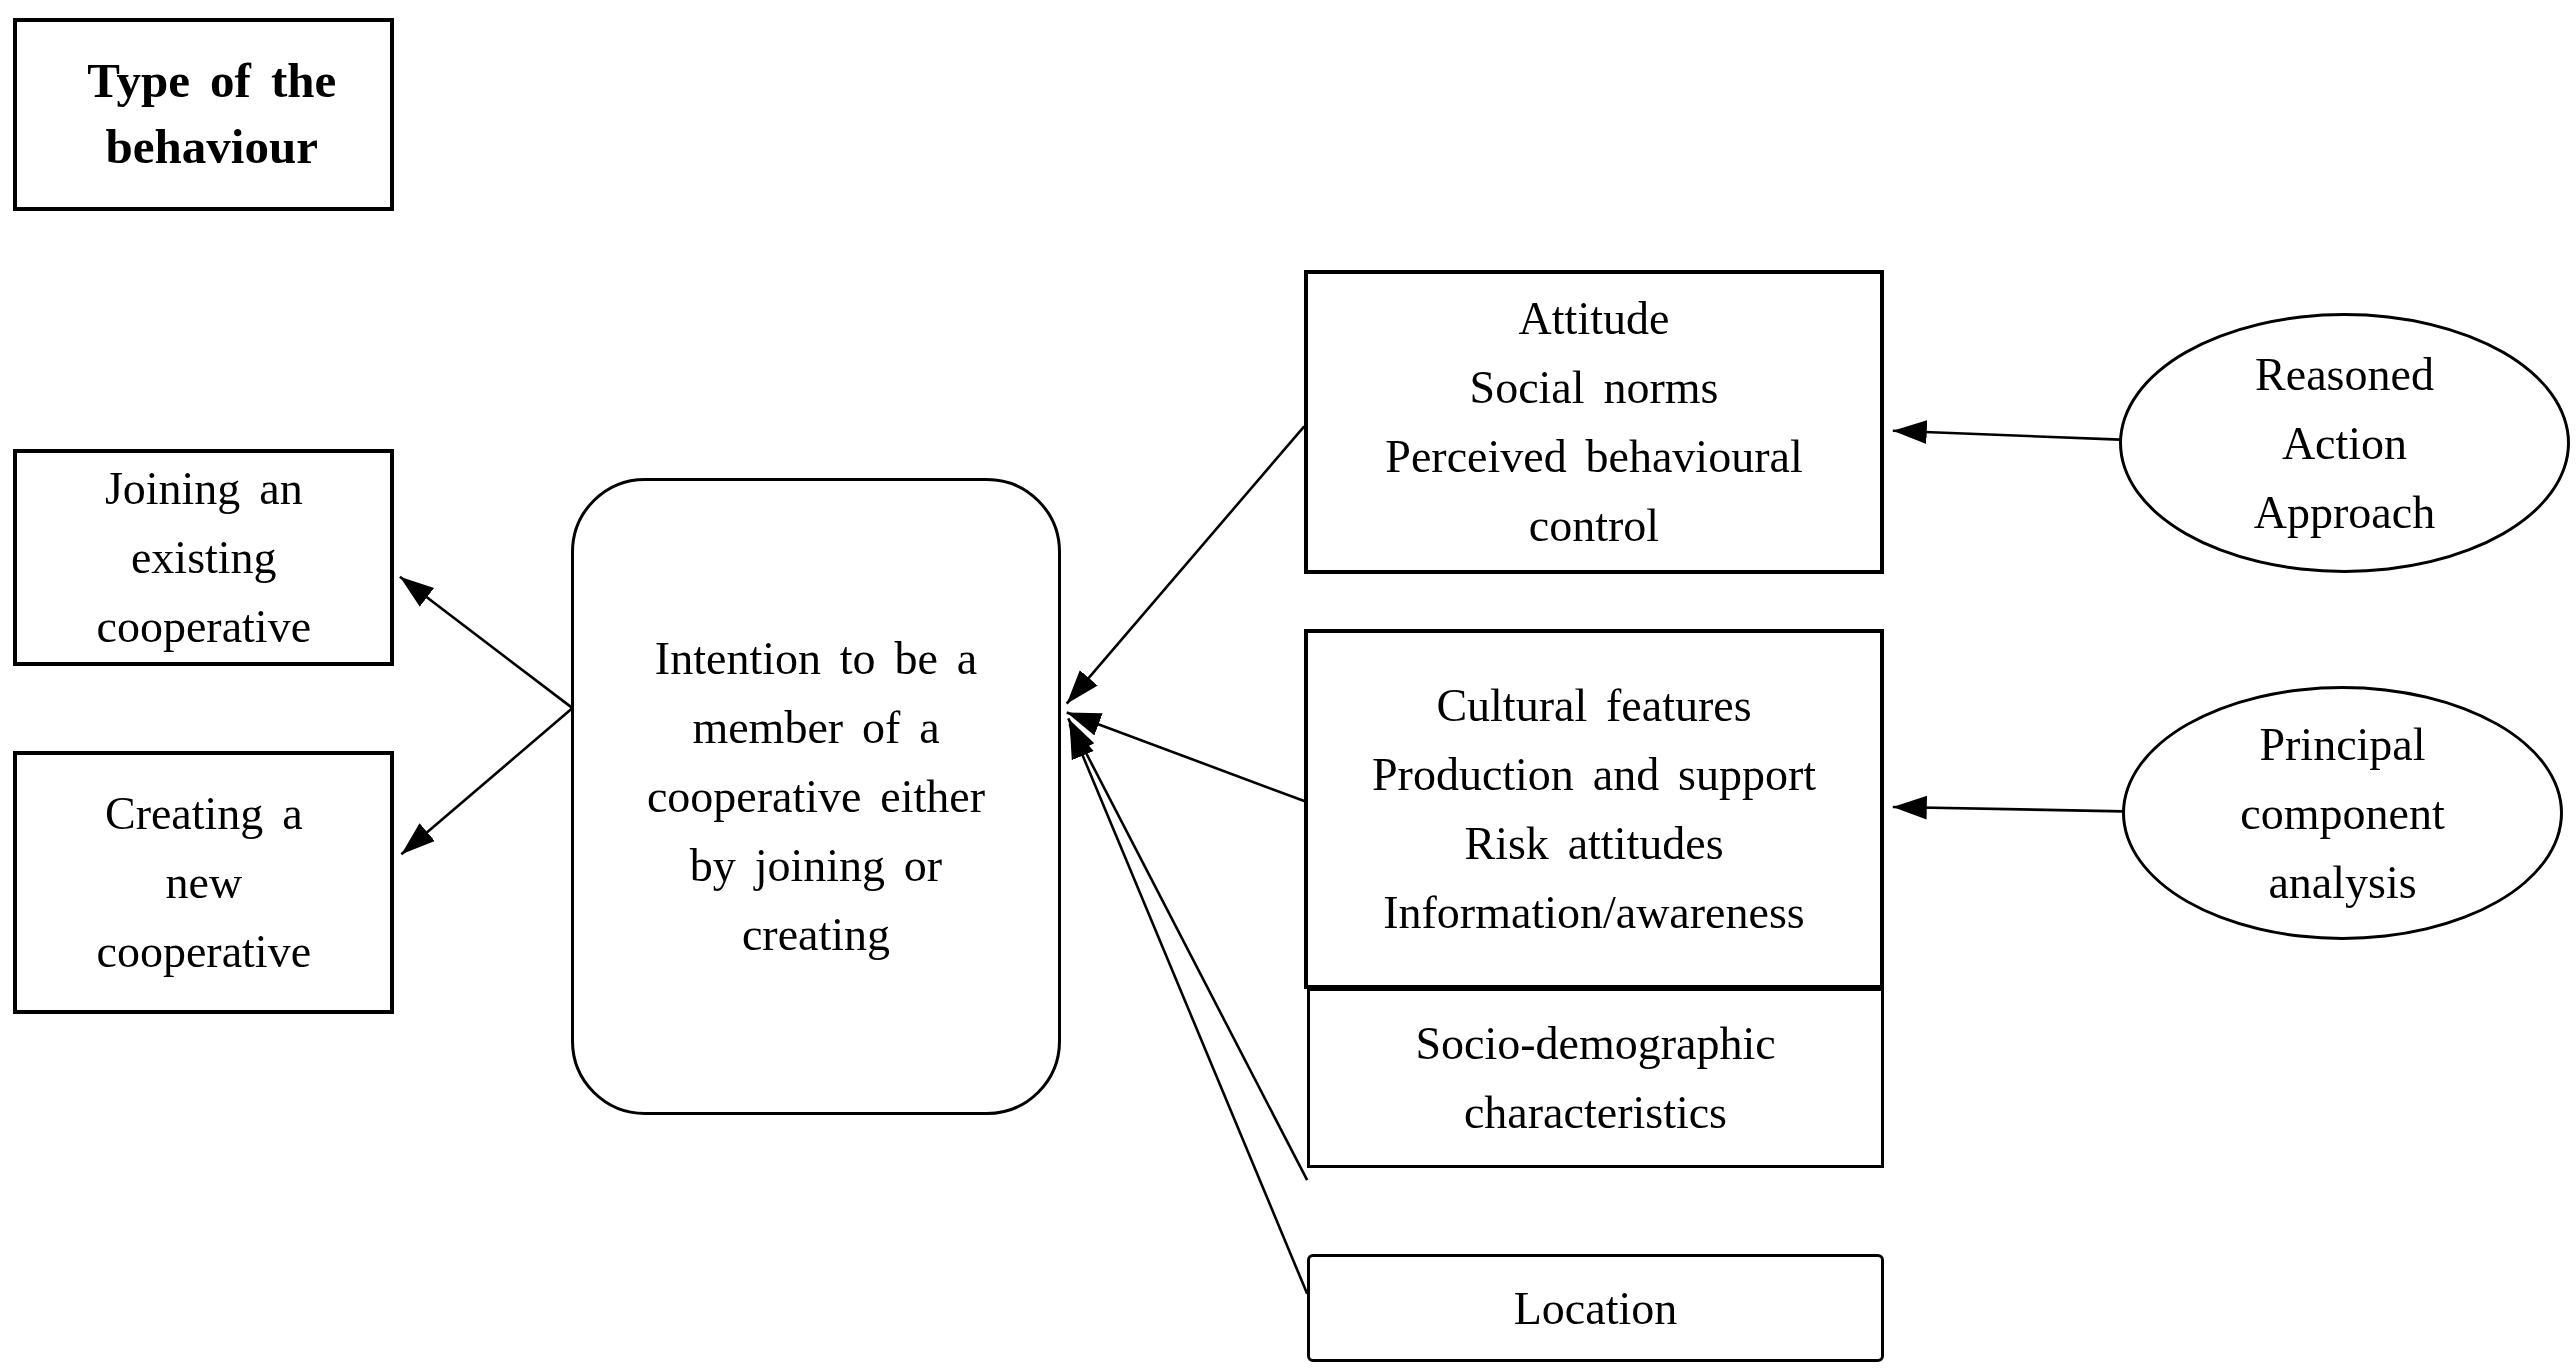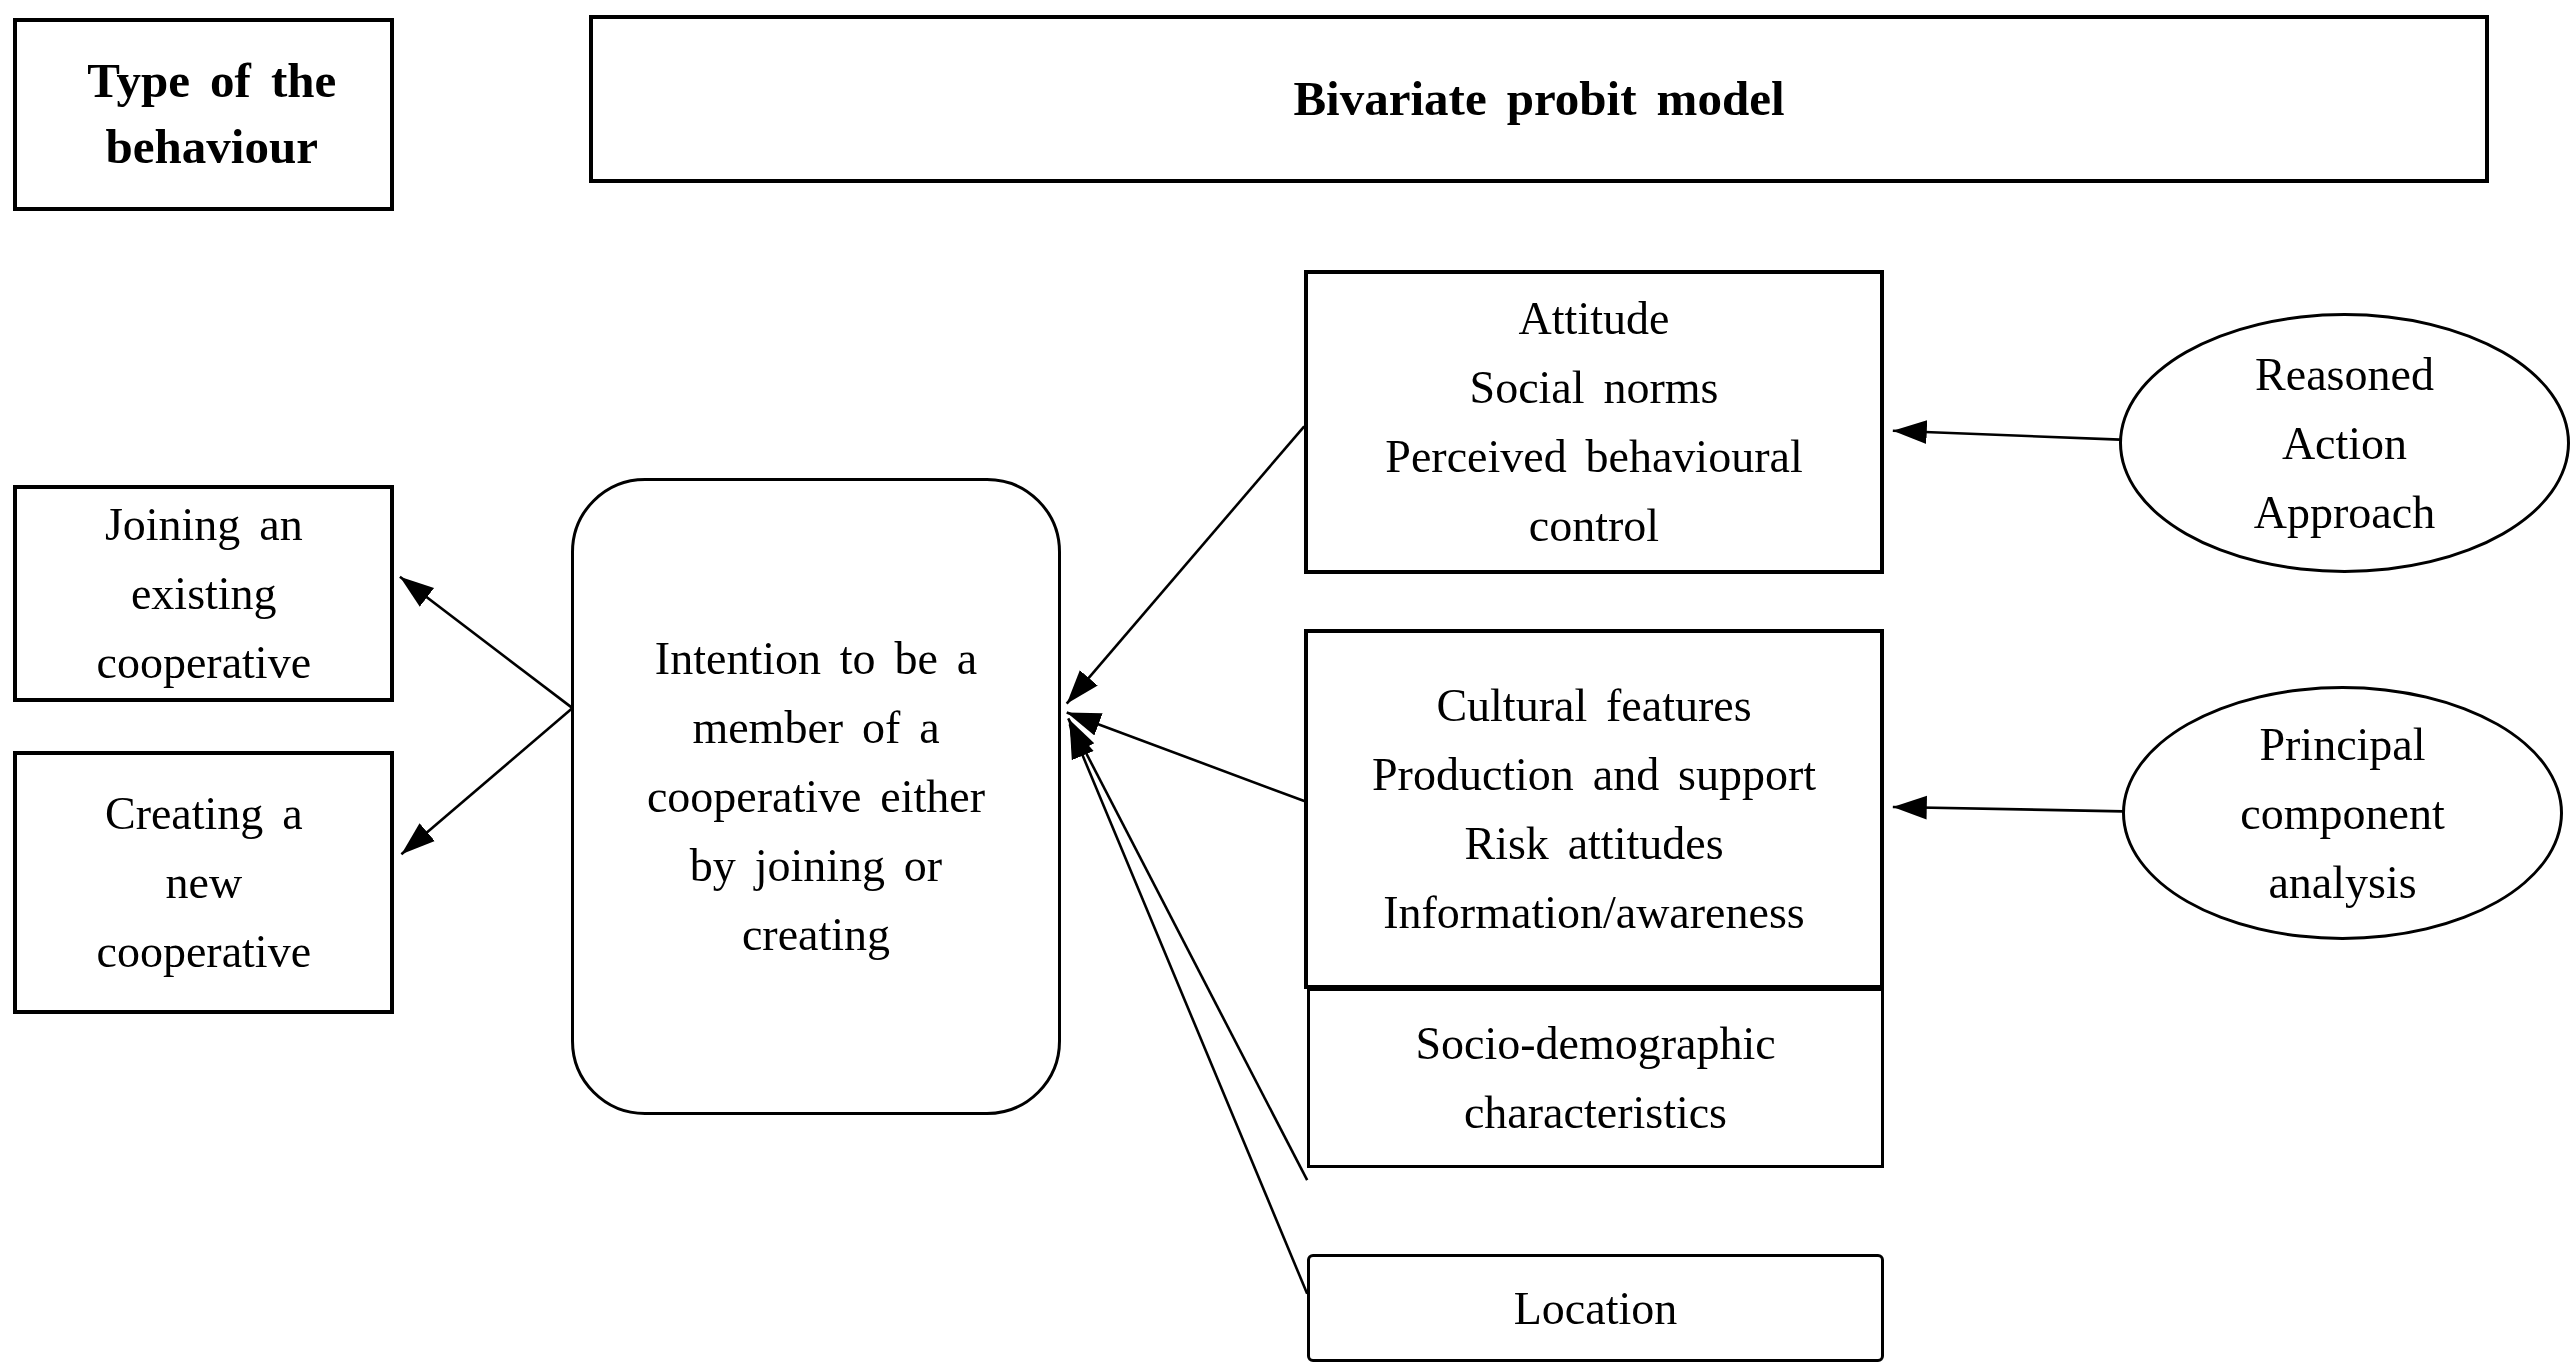--- a/index.html
+++ b/index.html
@@ -44,21 +44,21 @@
     line-height: 66px;
   }
   .rect6   { border: 4.4px solid #000000; }
   .rect5   { border: 3.7px solid #000000; }
   .rounded { border: 3.7px solid #000000; border-radius: 74px; }
   .ellipse { border: 3px solid #000000; border-radius: 50%; align-items: center; }
 
   
   #hdr-behaviour { left: 13.3px;   top: 17.7px;   width: 381px;  height: 193px; padding-left: 16px; }
   #hdr-model     { left: 589px;  top: 14.8px;   width: 1900px; height: 168px; }
-  #box-joining   { left: 13.3px;   top: 449px;  width: 381px;  height: 217px; margin-top: 36px; }
+  #box-joining   { left: 13.3px;   top: 449px;  width: 381px;  height: 217px; }
   #box-creating  { left: 13.3px;   top: 751px; width: 381px;  height: 263px; }
   #box-intention { left: 571px;  top: 478px;  width: 490px;  height: 637px; }
   #box-attitude  { left: 1304px; top: 270px;  width: 580px;  height: 304px; }
   #box-cultural  { left: 1304px; top: 629px;  width: 580px;  height: 360px; }
   #box-socio     { left: 1307px; top: 988px; width: 577px;  height: 180px; }
   #box-location  { left: 1307px; top: 1254px; width: 577px;  height: 108px; border-radius: 6px; }
   #ell-raa       { left: 2119px; top: 313px;  width: 451px;  height: 260px; }
   #ell-pca       { left: 2122px; top: 686px;  width: 441px;  height: 254px; }
 </style>
 </head>
@@ -80,23 +80,20 @@
     <line x1="1772" y1="1754" x2="1450" y2="982" marker-end="url(#arrow)"></line>
     <line x1="2874" y1="596" x2="2566" y2="584" marker-end="url(#arrow)"></line>
     <line x1="2878" y1="1100" x2="2566" y2="1094" marker-end="url(#arrow)"></line>
   </svg>
 
   <div class="node hdr rect6" id="hdr-behaviour">
     <div class="label">Type of the
 behaviour</div>
   </div>
 
-  <div class="node hdr rect6" id="hdr-model">
-    <div class="label">Bivariate probit model</div>
-  </div>
 
   <div class="node rect6" id="box-joining">
     <div class="label">Joining an
 existing
 cooperative</div>
   </div>
 
   <div class="node rect6" id="box-creating">
     <div class="label">Creating a
 new

